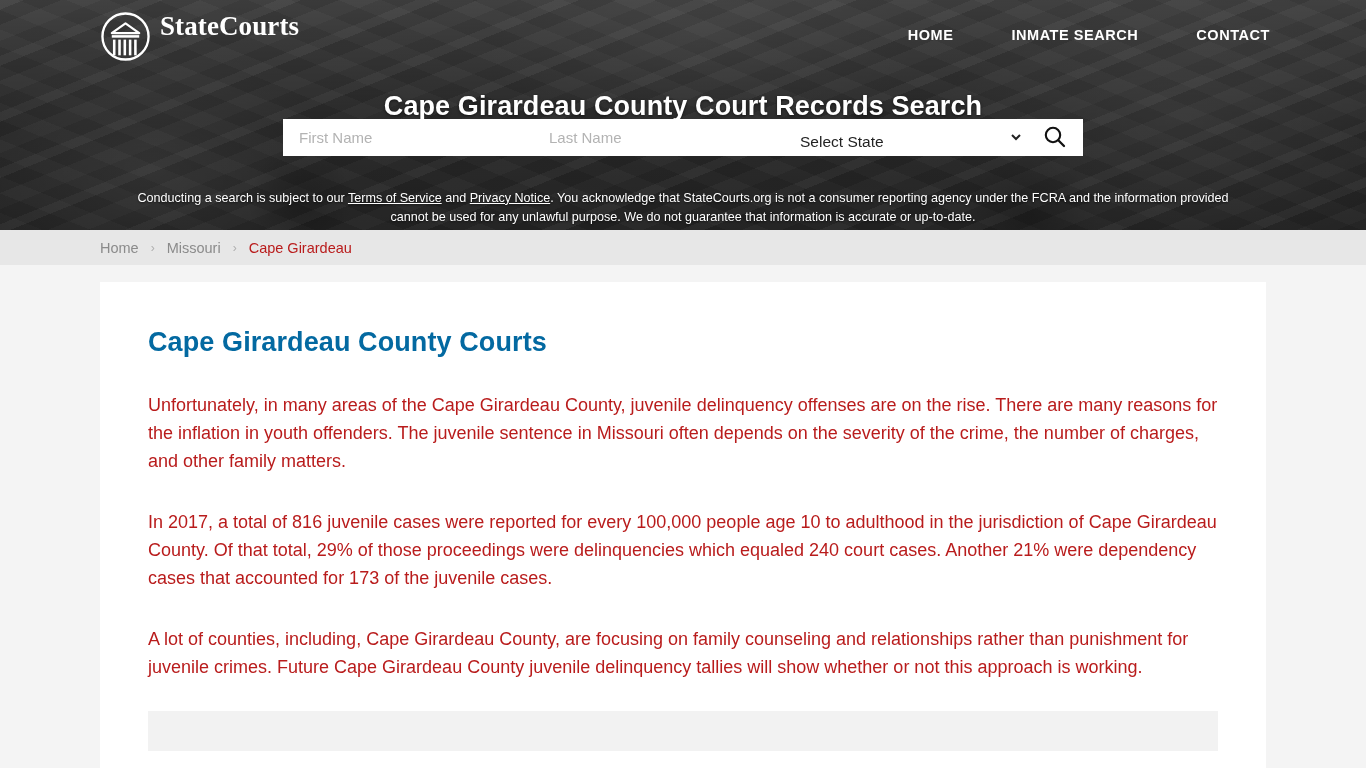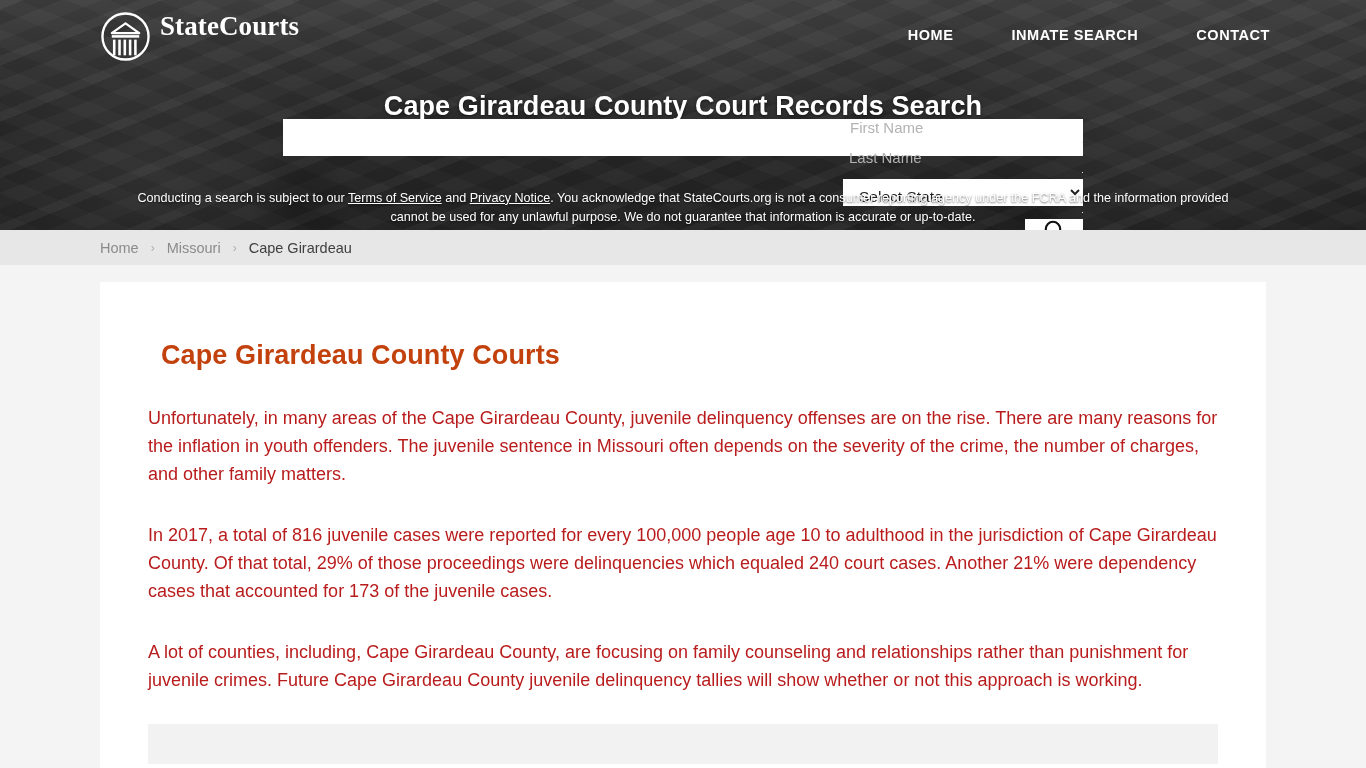--- a/index.html
+++ b/index.html
@@ -89,22 +89,21 @@
     letter-spacing: 0.1px;
     text-shadow: 0 1px 3px rgba(0,0,0,0.55);
   }
 
   
   .search-form {
     position: absolute; top: 119px; left: 283px;
     width: 800px; height: 37px;
     background: #ffffff;
     display: flex;
-    align-items: flex-end;
-    flex-direction: column;
+    align-items: center;
   }
   .search-field {
     border: none; outline: none;
     background: transparent;
     height: 37px;
     font-family: "Liberation Sans", sans-serif;
     font-size: 15px;
     color: #333333;
     padding: 0 16px;
   }
@@ -153,39 +152,39 @@
     background: #e7e7e7;
     display: flex; align-items: center;
   }
   .breadcrumb {
     margin-left: 100px;
     display: flex; align-items: center; gap: 12px;
     font-size: 14.5px;
   }
   .crumb-link { color: #8b8b8b; text-decoration: none; }
   .crumb-sep  { color: #b0b0b0; font-size: 12px; }
-  .crumb-current { color: #404040; text-align: right; }
+  .crumb-current { color: #b91c1c; text-align: right; }
 
   
   .page-body {
     width: 1366px; height: 503px;
     background: #f4f4f4;
     padding-top: 17px;
   }
   .content-card {
     width: 1166px; margin: 0 auto;
     background: #ffffff;
     min-height: 486px;
     padding: 45px 48px 0 48px;
   }
   .page-h1 {
-    margin: 13px;
+    margin: 0;
     font-size: 27px;
     font-weight: bold;
-    color: #c2410c;
+    color: #0369a1;
     letter-spacing: 0.1px;
   }
   .section-h2 {
     margin: 52px 0 0 0;
     font-size: 19.5px;
     font-weight: bold;
     color: #232323;
     letter-spacing: 0.1px;
   }
   .body-p {

